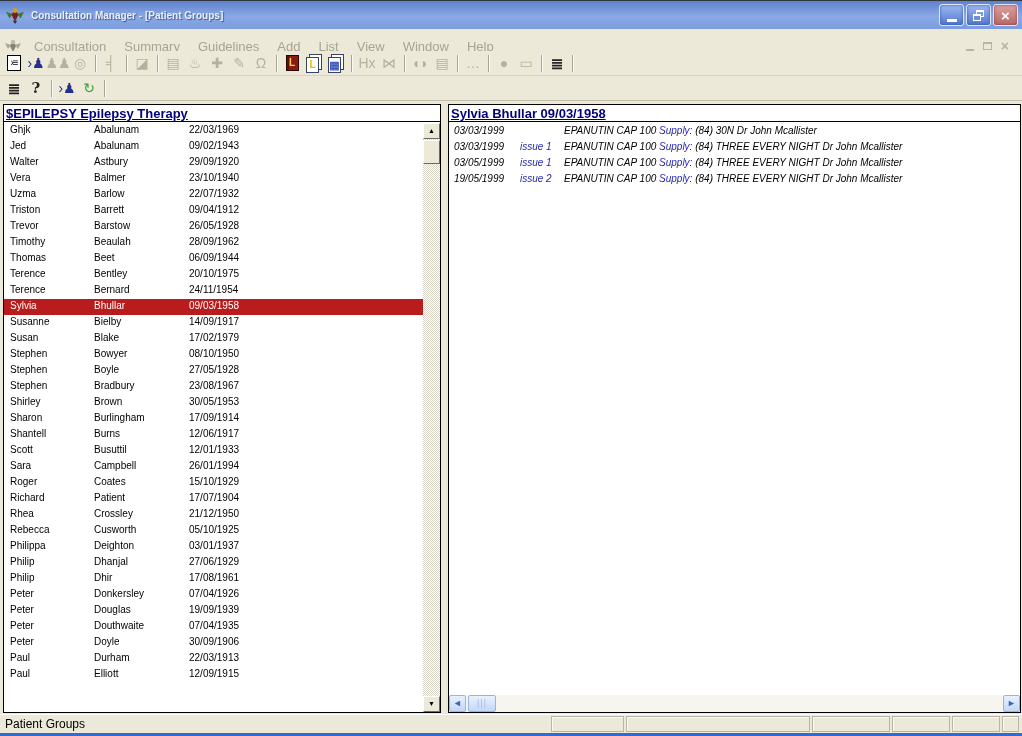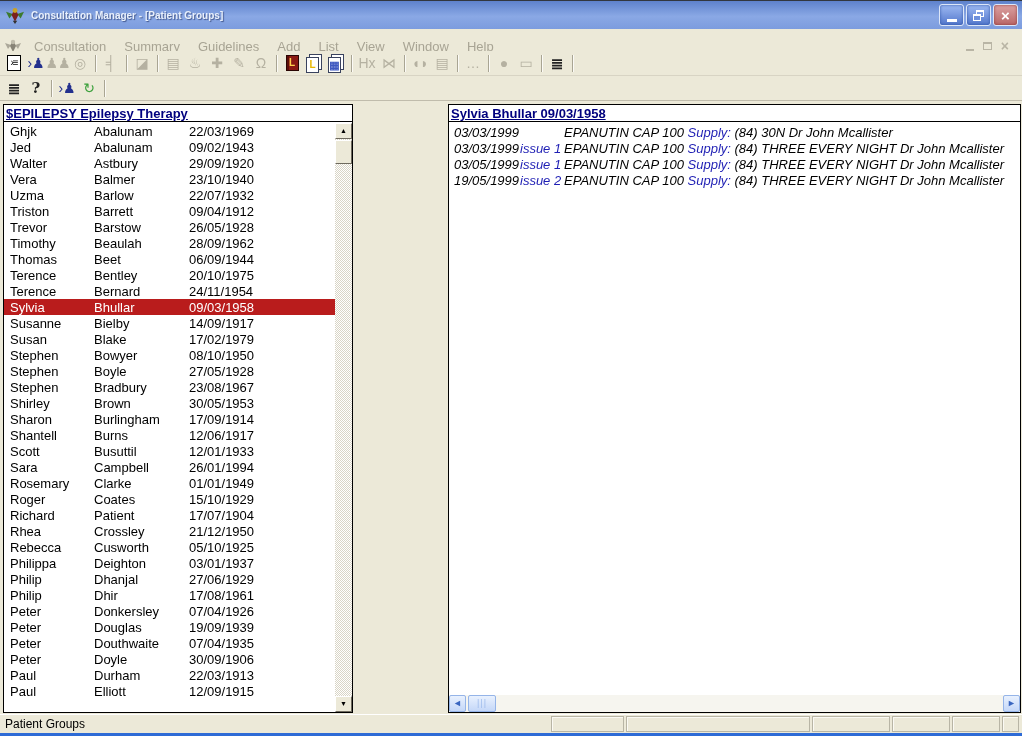--- a/index.html
+++ b/index.html
@@ -79,30 +79,30 @@
     box-shadow: 3px -3px 0 -1px #fff, 3px -3px 0 0 #39425E;
     margin: 3px 0 0 -3px;
   }
   .tb-page.grid { color: #3E58C0; font-size: 11px; }
   .tb-btn[data-name="help-button"] .tb-glyph { font-family: "DejaVu Serif", serif; font-weight: bold; font-size: 15px; }
   .tb-btn[data-name="filter-button"] .tb-glyph,
   .tb-btn[data-name="filter-view-button"] .tb-glyph { font-size: 15px; font-weight: bold; }
 
   
   .pane { position: absolute; top: 104px; height: 609px; background: #fff; border: 1px solid #000; }
-  #left-pane { left: 3px; width: 350px; }
+  #left-pane { left: 3px; width: 438px; }
   #right-pane { left: 448px; width: 573px; }
   .pane-header {
     height: 17px; border-bottom: 1px solid #000; background: #fff;
     color: #00007E; font-weight: bold; font-size: 13px; text-decoration: underline;
     padding: 1px 0 0 2px; white-space: nowrap; overflow: hidden;
   }
   .plist { position: absolute; top: 18px; left: 0; right: 17px; bottom: 0; overflow: hidden; }
   #right-pane .plist { right: 0; bottom: 17px; font-style: italic; }
-  .prow { position: relative; height: 16px; font-size: 13px; color: #000; white-space: nowrap; }
+  .prow { position: relative; height: 16px; font-size: 10px; color: #000; white-space: nowrap; }
   .prow.sel { background: #b91c1c; color: #fff; }
   .pcol1 { position: absolute; left: 6px; top: 1px; }
   .pcol2 { position: absolute; left: 90px; top: 1px; }
   .pcol3 { position: absolute; left: 185px; top: 1px; }
   .rx-date { position: absolute; left: 5px; top: 2px; }
   .rx-issue { position: absolute; left: 71px; top: 2px; color: #1F1FB4; }
   .rx-body { position: absolute; left: 115px; top: 2px; }
   .rx-supply { color: #1F1FB4; }
 
   
@@ -411,25 +411,20 @@
         <span class="pcol1" data-name="patient-first-name">Scott</span>
         <span class="pcol2" data-name="patient-surname">Busuttil</span>
         <span class="pcol3" data-name="patient-dob">12/01/1933</span>
       </div>
       <div class="prow" data-name="patient-row">
         <span class="pcol1" data-name="patient-first-name">Sara</span>
         <span class="pcol2" data-name="patient-surname">Campbell</span>
         <span class="pcol3" data-name="patient-dob">26/01/1994</span>
       </div>
       <div class="prow" data-name="patient-row">
-        <span class="pcol1" data-name="patient-first-name">Rosemary</span>
-        <span class="pcol2" data-name="patient-surname">Clarke</span>
-        <span class="pcol3" data-name="patient-dob">01/01/1949</span>
-      </div>
-      <div class="prow" data-name="patient-row">
         <span class="pcol1" data-name="patient-first-name">Roger</span>
         <span class="pcol2" data-name="patient-surname">Coates</span>
         <span class="pcol3" data-name="patient-dob">15/10/1929</span>
       </div>
       <div class="prow" data-name="patient-row">
         <span class="pcol1" data-name="patient-first-name">Richard</span>
         <span class="pcol2" data-name="patient-surname">Patient</span>
         <span class="pcol3" data-name="patient-dob">17/07/1904</span>
       </div>
       <div class="prow" data-name="patient-row">

